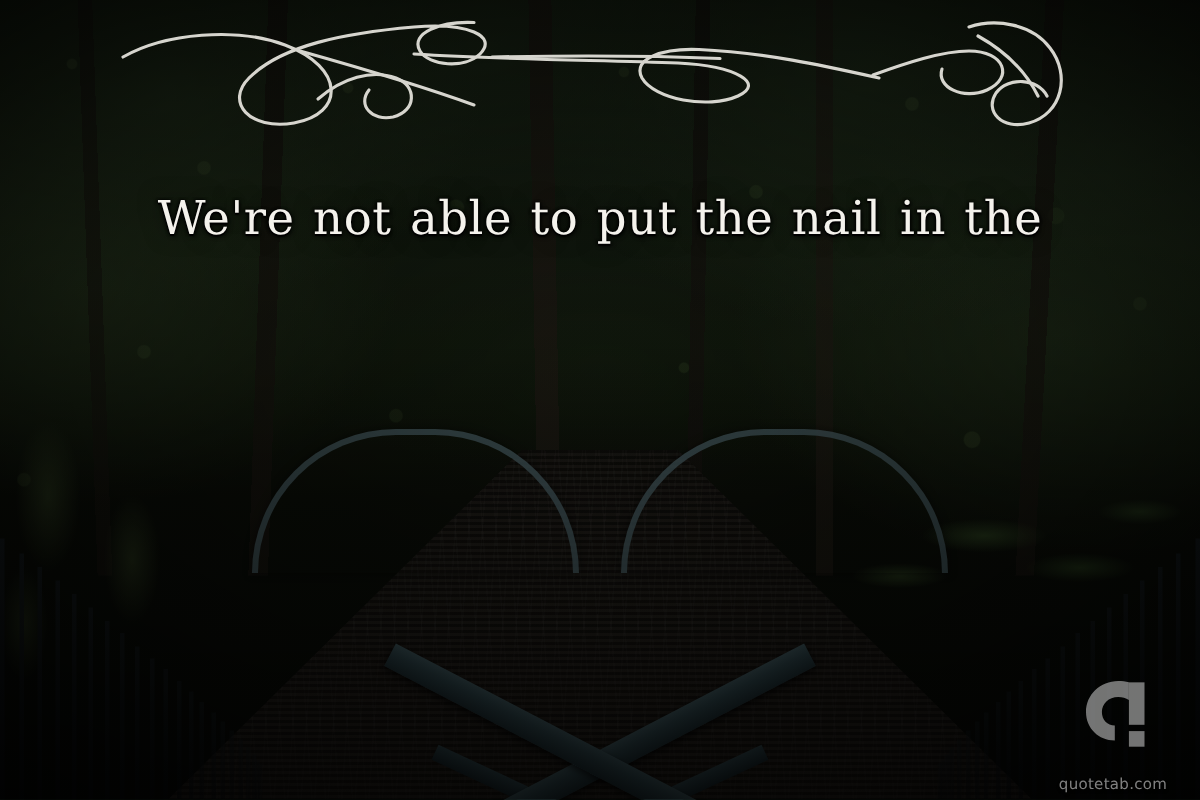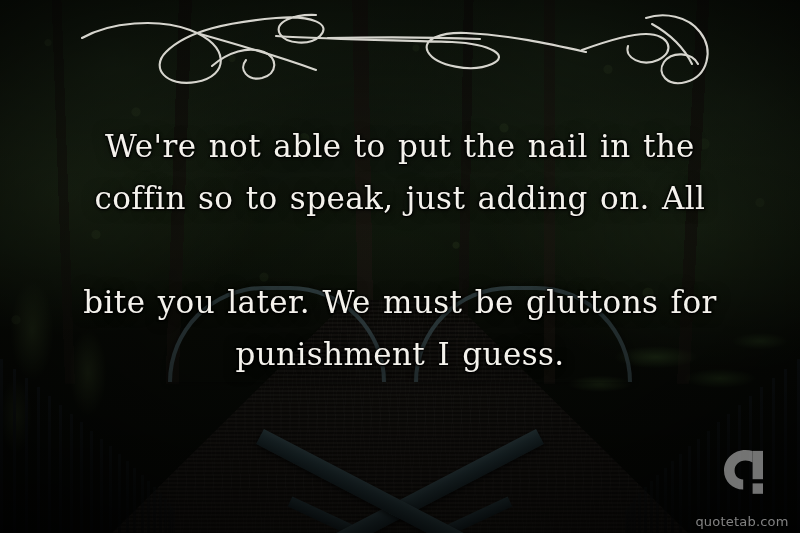--- a/index.html
+++ b/index.html
@@ -192,21 +192,21 @@
     width: 104px;
     text-align: center;
     opacity: .62;
   }
   .watermark .mark { display: block; margin: 0 auto; }
   .watermark .wm-text {
     display: block;
     margin-top: 15px;
     color: #cfcfcf;
     font-family: "DejaVu Sans", "Liberation Sans", sans-serif;
-    font-size: 13px;
+    font-size: 10px;
     letter-spacing: .2px;
     text-shadow: 0 1px 2px rgba(0,0,0,.8);
   }
 </style>
 </head>
 <body>
 
 <div id="quote-card">
 
   <div class="bg-layer bg-forest"></div>
@@ -296,24 +296,23 @@
                    C 562 59, 544 50, 548 38"></path>
           <path d="M566 10 C 584 4, 608 8, 620 24 C 634 42, 628 68, 606 74
                    C 588 79, 576 66, 584 54 C 592 43, 612 44, 618 56"></path>
           <path d="M572 16 C 590 26, 604 40, 612 56"></path>
         </g>
       </svg>
     </div>
 
     <div class="quote-text">
       <span>We're not able to put the nail in the</span><br>
-      <span>coffin so to speak, just adding on. All</span><br>
       <br>
-      <span>bite you later. We must be gluttons for</span><br>
-      <span>punishment I guess.</span>
+      <br>
+      <br>
     </div>
   </div>
 
 
   <div class="watermark">
     <svg class="mark" width="54" height="54" viewBox="0 0 54 54">
       <path d="M30.5 5 C 18.5 5, 9 14.2, 9 25.6 C 9 36.4, 17.4 44.6, 28.2 44.6
                L 28.2 34.6 C 23.2 34.6, 19.6 30.8, 19.6 25.6
                C 19.6 20.1, 24 15.6, 30.5 15.6 C 33.2 15.6, 35.6 16.3, 37.6 17.6
                L 37.6 5.9 C 35.4 5.3, 33 5, 30.5 5 Z" fill="#c9c9c9" opacity="0.92"></path>

